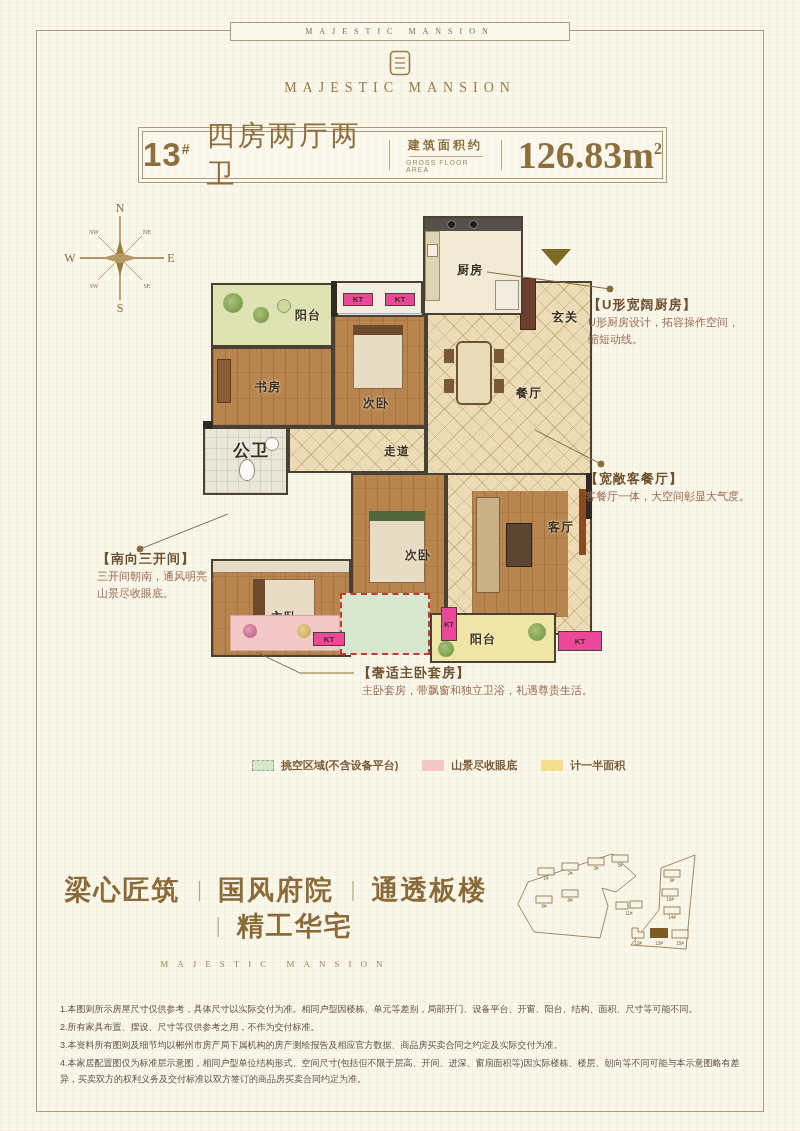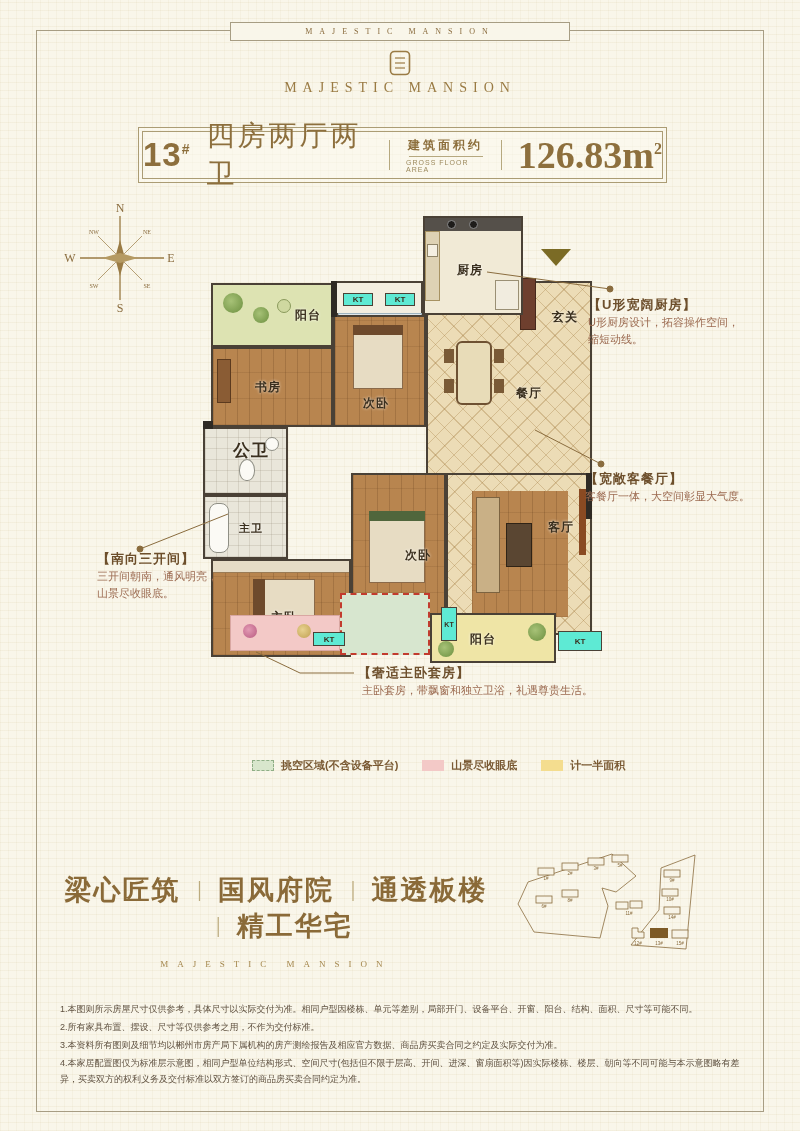--- a/index.html
+++ b/index.html
@@ -35,21 +35,21 @@
   
   .plan{position:absolute;left:198px;top:213px;width:414px;height:452px;}
   .room{position:absolute;box-sizing:border-box;border:2px solid #4a4136;}
   .room-label{position:absolute;font-weight:bold;color:#3a2f1e;font-size:12px;text-shadow:0 0 3px rgba(255,255,255,.85);letter-spacing:1px;text-align:center;}
   .wood{background-color:#b8854f;background-image:repeating-linear-gradient(90deg, rgba(80,45,15,.20) 0 1px, transparent 1px 12px),repeating-linear-gradient(0deg, rgba(80,45,15,.12) 0 1px, transparent 1px 26px);}
   .tile{background-color:#ecdcb6;background-image:repeating-linear-gradient(45deg, rgba(160,120,60,.32) 0 1px, transparent 1px 13px),repeating-linear-gradient(-45deg, rgba(160,120,60,.32) 0 1px, transparent 1px 13px);}
   .bath{background-color:#e9e6da;background-image:repeating-linear-gradient(0deg, rgba(140,130,110,.20) 0 1px, transparent 1px 11px),repeating-linear-gradient(90deg, rgba(140,130,110,.20) 0 1px, transparent 1px 11px);}
   .greenfloor{background-color:#dde3b2;}
   .yellowfloor{background-color:#efe5a6;}
   .kitchenfloor{background-color:#f1ead6;}
-  .kt-chip{position:absolute;box-sizing:border-box;border:1px solid #4a4136;background:#5eead4;font-size:8px;font-weight:bold;
+  .kt-chip{position:absolute;box-sizing:border-box;border:1px solid #4a4136;background:#ec4899;font-size:8px;font-weight:bold;
     color:#3a2f1e;display:flex;align-items:center;justify-content:center;}
   .wallseg{position:absolute;background:#2f2a24;}
   .window{position:absolute;background:#dfe7ea;border:1px solid #9fb4c0;box-sizing:border-box;}
   .furn{position:absolute;box-sizing:border-box;}
   .plant{position:absolute;border-radius:50%;background:radial-gradient(circle at 40% 40%, #a7c277, #6c8f3f);}
   .entry-arrow{position:absolute;left:541px;top:249px;width:0;height:0;
     border-left:15px solid transparent;border-right:15px solid transparent;border-top:17px solid #7b6b25;}
   
   .callout{position:absolute;z-index:60;}
   .callout-title{font-weight:bold;color:#6d4f2c;font-size:13px;letter-spacing:1px;}
@@ -180,25 +180,24 @@
       <div class="furn" style="left:18px;top:8px;width:50px;height:10px;background:#6e4a2c;"></div>
       <span class="room-label" style="left:28px;top:78px;">次卧</span>
     </div>
 
     <div class="room bath" style="left:5px;top:214px;width:85px;height:68px;">
       <span class="room-label" style="left:28px;top:10px;font-size:17px;">公卫</span>
       <div class="furn" style="left:34px;top:30px;width:16px;height:22px;background:#fbfaf5;border:1px solid #8f8f85;border-radius:50% 50% 45% 45%;"></div>
       <div class="furn" style="left:60px;top:8px;width:14px;height:14px;border-radius:50%;background:#fbfaf5;border:1px solid #8f8f85;"></div>
     </div>
 
-    <div class="room bath" style="left:5px;top:282px;width:85px;height:64px;">
-      <span class="room-label" style="left:34px;top:24px;font-size:11px;">主卫</span>
-      <div class="furn" style="left:4px;top:6px;width:20px;height:50px;background:#fbfaf5;border:1px solid #8f8f85;border-radius:8px;"></div>
-    </div>
-
+
+    <div class="room tile" style="left:90px;top:214px;width:138px;height:46px;">
+      <span class="room-label" style="right:14px;top:14px;">走道</span>
+    </div>
 
     <div class="room wood" style="left:13px;top:346px;width:140px;height:98px;">
       <div class="furn" style="left:0;top:0;width:136px;height:12px;background:#e6dcc6;border-bottom:1px solid #9a7b55;"></div>
       <div class="furn" style="left:40px;top:18px;width:62px;height:70px;background:#e7dcc3;border:1px solid #8a6a4a;"></div>
       <div class="furn" style="left:40px;top:18px;width:12px;height:70px;background:#6e4a2c;"></div>
       <span class="room-label" style="left:58px;top:48px;">主卧</span>
     </div>
 
     <div class="room wood" style="left:153px;top:260px;width:95px;height:148px;">
       <div class="furn" style="left:16px;top:36px;width:56px;height:72px;background:#e7dcc3;border:1px solid #8a6a4a;"></div>

